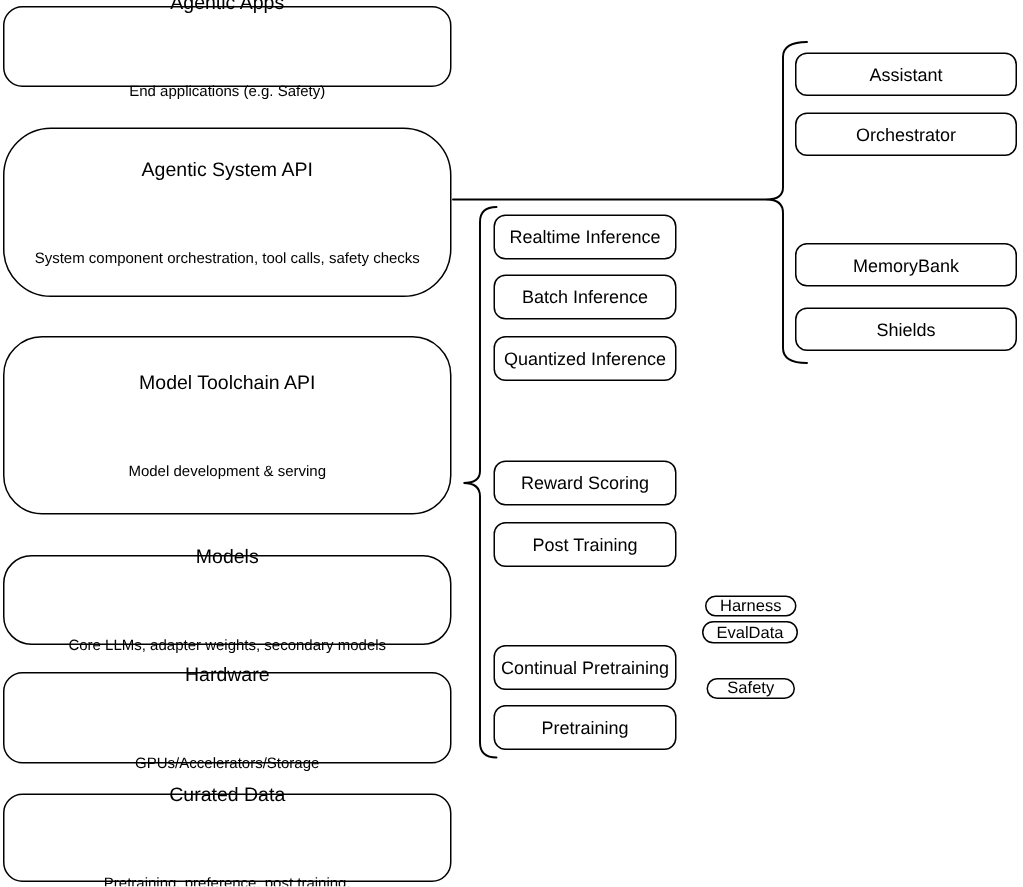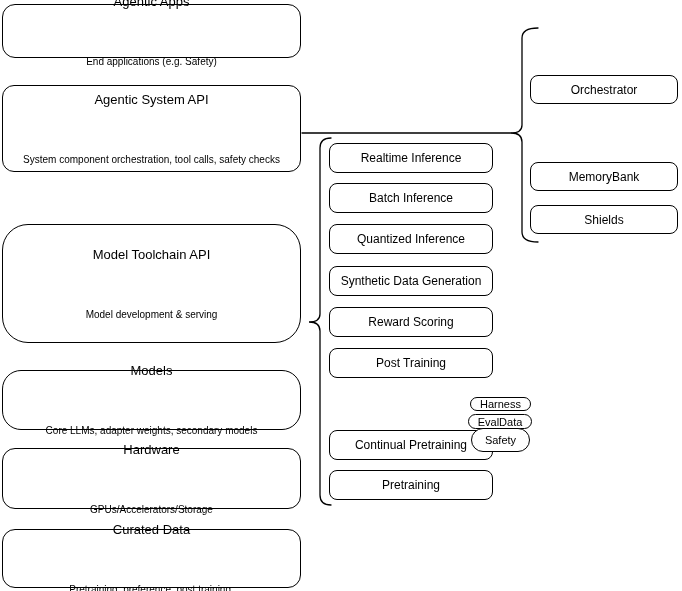--- a/index.html
+++ b/index.html
@@ -43,21 +43,21 @@
     color: #000000;
   }
   .big .subtitle {
     font-size: 10px;
     line-height: 13px;
     color: #000000;
     padding: 0 10px;
   }
   .mid {
     left: 329px;
-    width: 164px;
+    width: 122px;
     height: 30px;
     border-radius: 8px;
     font-size: 12px;
   }
   .right {
     left: 530px;
     width: 148px;
     height: 29px;
     border-radius: 8px;
     font-size: 12px;
@@ -85,21 +85,21 @@
   <svg id="connector-layer" viewBox="0 0 682 591" xmlns="http://www.w3.org/2000/svg">
     <path d="M 302 133 L 511 133" stroke="#000000" stroke-width="1.3" fill="none" stroke-linecap="round"></path>
     <path d="M 331 138 Q 320 138 320 148 L 320 314 Q 320 322 309 322 Q 320 322 320 331 L 320 495 Q 320 505 331 505" stroke="#000000" stroke-width="1.3" fill="none" stroke-linecap="round"></path>
     <path d="M 538 28 Q 522 28 522 38 L 522 125 Q 522 133 511 133 Q 522 133 522 142 L 522 232 Q 522 242 538 242" stroke="#000000" stroke-width="1.3" fill="none" stroke-linecap="round"></path>
   </svg>
 
   <div class="node big" style="top:4px;height:54px;border-radius:13px">
     <div class="title">Agentic Apps</div>
     <div class="subtitle">End applications (e.g. Safety)</div>
   </div>
-  <div class="node big" style="top:85px;height:87px;border-radius:12px">
+  <div class="node big" style="top:85px;height:113px;border-radius:32px">
     <div class="title">Agentic System API</div>
     <div class="subtitle">System component orchestration, tool calls, safety checks</div>
   </div>
   <div class="node big" style="top:224px;height:119px;border-radius:26px">
     <div class="title">Model Toolchain API</div>
     <div class="subtitle">Model development &amp; serving</div>
   </div>
   <div class="node big" style="top:370px;height:60px;border-radius:19px">
     <div class="title">Models</div>
     <div class="subtitle">Core LLMs, adapter weights, secondary models</div>
@@ -115,46 +115,46 @@
 
   <div class="node mid" style="top:143px">
     <span class="label">Realtime Inference</span>
   </div>
   <div class="node mid" style="top:183px">
     <span class="label">Batch Inference</span>
   </div>
   <div class="node mid" style="top:224px">
     <span class="label">Quantized Inference</span>
   </div>
-  <div class="node mid" style="top:266px">
-    <span class="label">Synthetic Data Generation</span>
-  </div>
   <div class="node mid" style="top:307px">
     <span class="label">Reward Scoring</span>
   </div>
   <div class="node mid" style="top:348px">
     <span class="label">Post Training</span>
   </div>
   <div class="node mid" style="top:430px">
     <span class="label">Continual Pretraining</span>
   </div>
   <div class="node mid" style="top:470px">
     <span class="label">Pretraining</span>
   </div>
 
   <div class="pill" style="left:470px;top:377px;width:61px;height:14px">
     <span class="label">Harness</span>
   </div>
   <div class="pill" style="left:468px;top:394px;width:64px;height:15px">
     <span class="label">EvalData</span>
   </div>
-  <div class="pill" style="left:471px;top:408px;width:59px;height:24px">
+  <div class="pill" style="left:471px;top:432px;width:59px;height:14px">
     <span class="label">Safety</span>
   </div>
 
+  <div class="node right" style="top:35px">
+    <span class="label">Assistant</span>
+  </div>
   <div class="node right" style="top:75px">
     <span class="label">Orchestrator</span>
   </div>
   <div class="node right" style="top:162px">
     <span class="label">MemoryBank</span>
   </div>
   <div class="node right" style="top:205px">
     <span class="label">Shields</span>
   </div>
 

